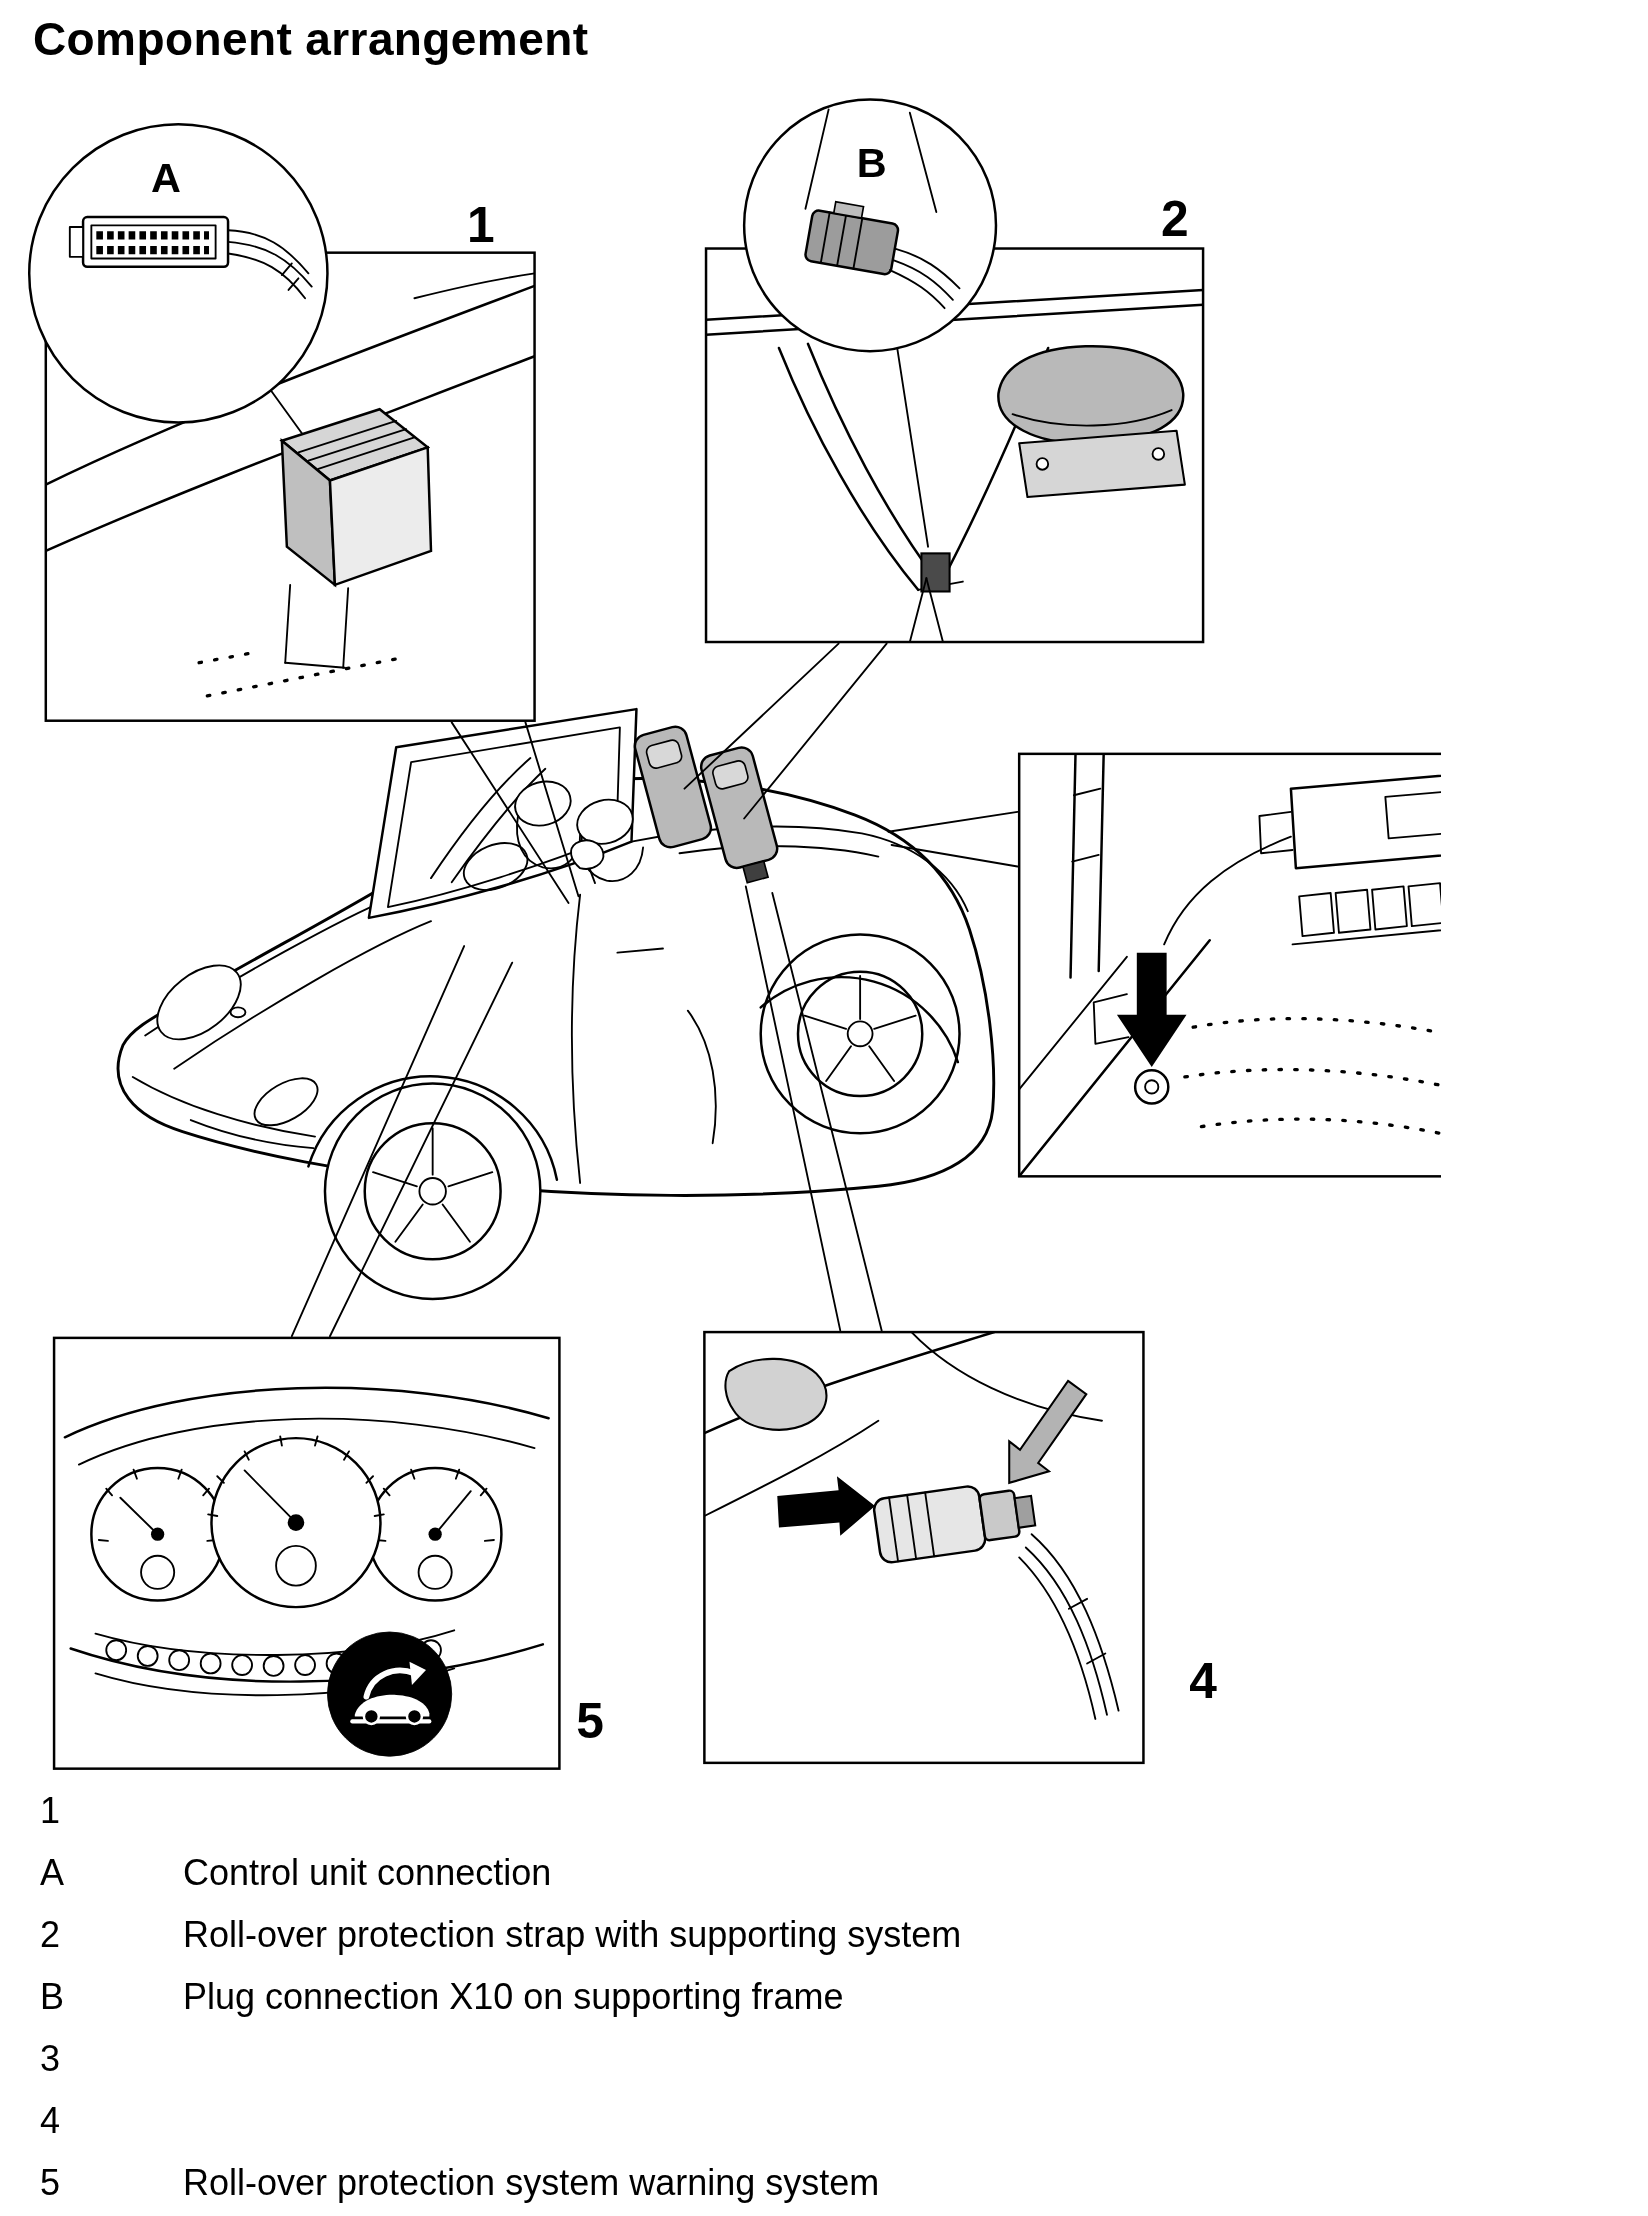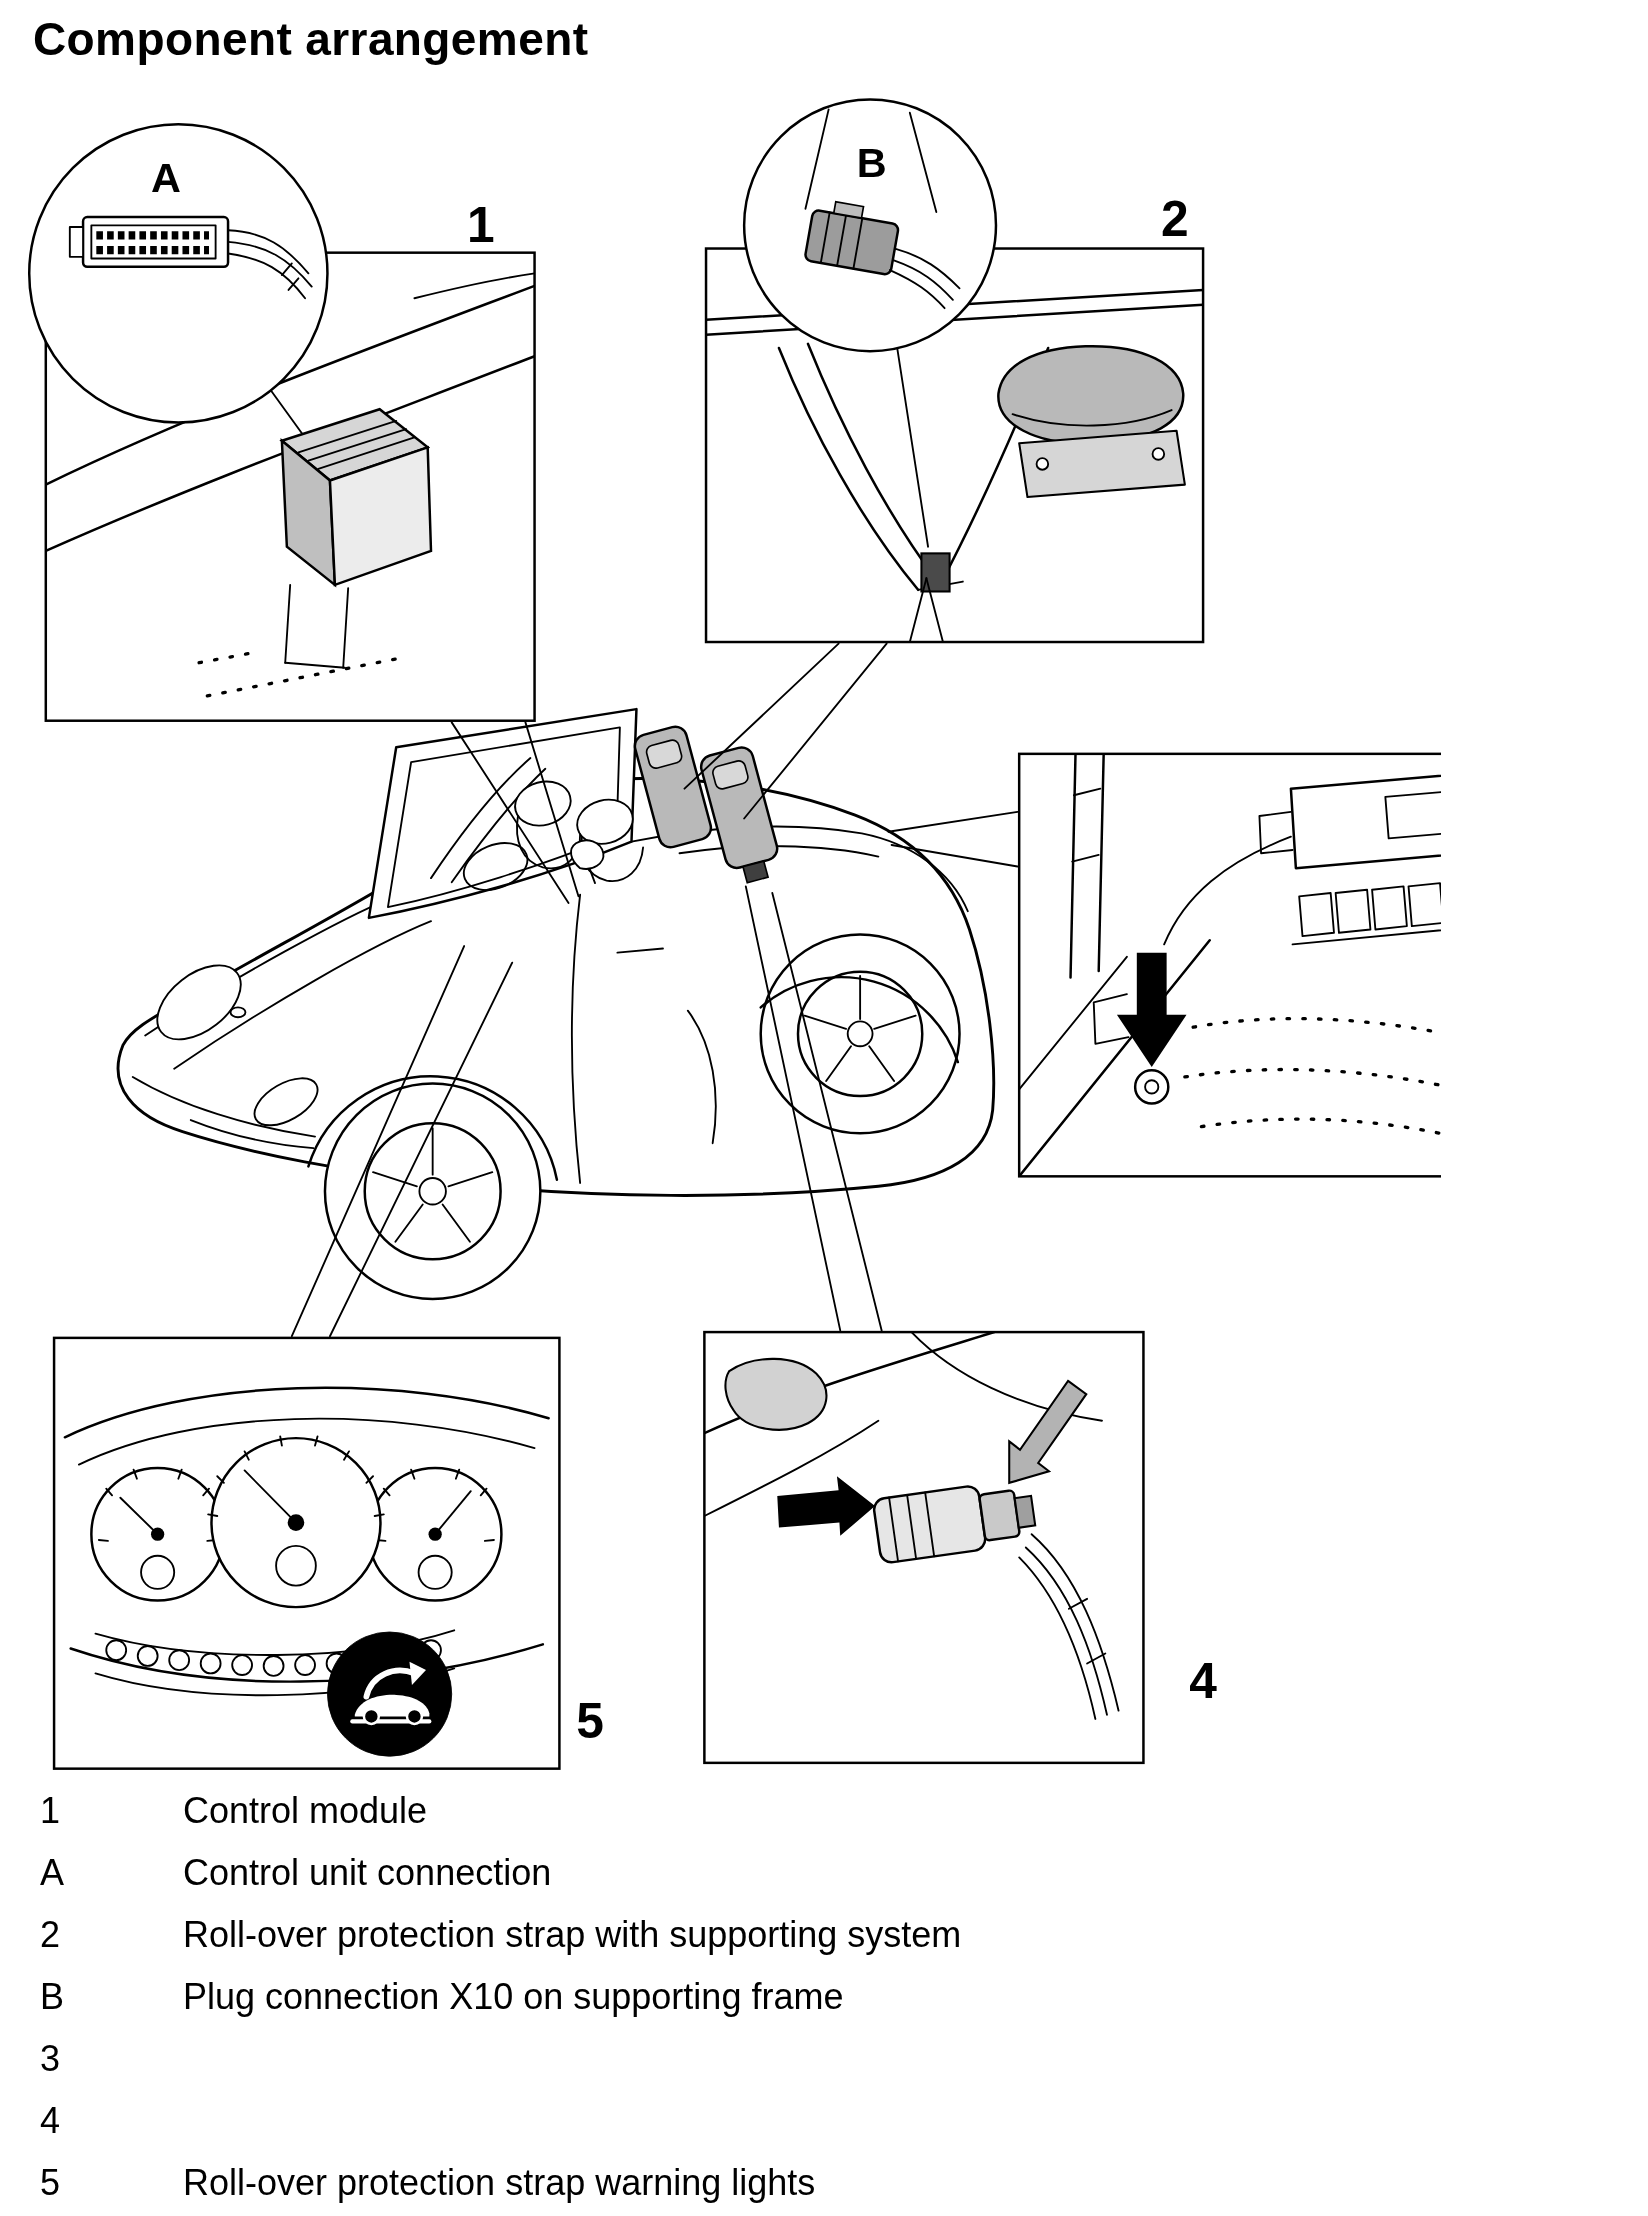--- a/index.html
+++ b/index.html
@@ -329,21 +329,20 @@
     <text class="lbl-num" x="580" y="292">1</text>
     <text class="lbl-num" x="1418" y="285">2</text>
     <text class="lbl-num" x="1785" y="895">3</text>
     <text class="lbl-num" x="1452" y="2050">4</text>
     <text class="lbl-num" x="712" y="2098">5</text>
   </svg>
 
   <div id="legend">
     <div class="legend-row">
       <div class="legend-key">1</div>
-      <div class="legend-text">Control module</div>
     </div>
     <div class="legend-row">
       <div class="legend-key">A</div>
       <div class="legend-text">Control unit connection</div>
     </div>
     <div class="legend-row">
       <div class="legend-key">2</div>
       <div class="legend-text">Roll-over protection strap with supporting system</div>
     </div>
     <div class="legend-row">
@@ -351,18 +350,18 @@
       <div class="legend-text">Plug connection X10 on supporting frame</div>
     </div>
     <div class="legend-row">
       <div class="legend-key">3</div>
     </div>
     <div class="legend-row">
       <div class="legend-key">4</div>
     </div>
     <div class="legend-row">
       <div class="legend-key">5</div>
-      <div class="legend-text">Roll-over protection strap warning lights</div>
+      <div class="legend-text">Roll-over protection system warning system</div>
     </div>
   </div>
 
 </div>
 
 
 </body></html>

